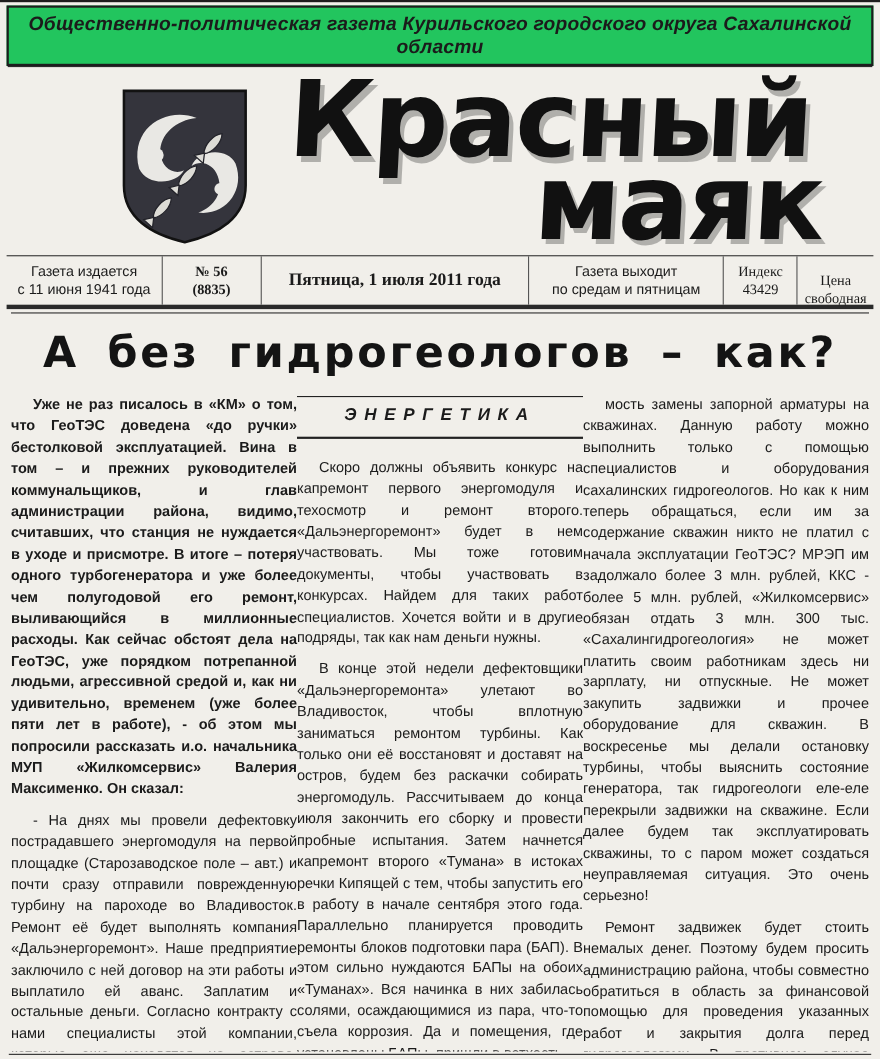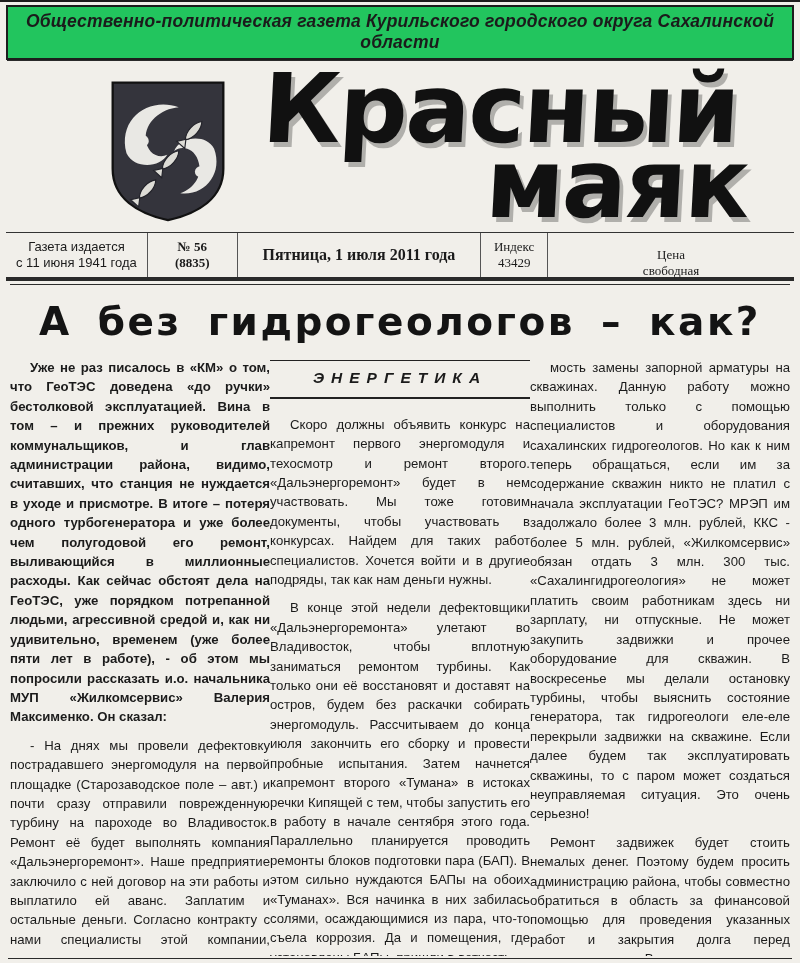--- a/index.html
+++ b/index.html
@@ -112,20 +112,24 @@
       <span>Газета издается</span>
       <span>с 11 июня 1941 года</span>
     </div>
     <div class="ib-cell ib-issue">
       <span>№ 56</span>
       <span>(8835)</span>
     </div>
     <div class="ib-cell ib-date">
       <span>Пятница, 1 июля 2011 года</span>
     </div>
+    <div class="ib-cell ib-sched">
+      <span>Газета выходит</span>
+      <span>по средам и пятницам</span>
+    </div>
     <div class="ib-cell ib-index">
       <span>Индекс</span>
       <span>43429</span>
     </div>
     <div class="ib-cell ib-price">
       <span>Цена</span>
       <span>свободная</span>
     </div>
   </div>
   <div class="thin-rule"></div>

